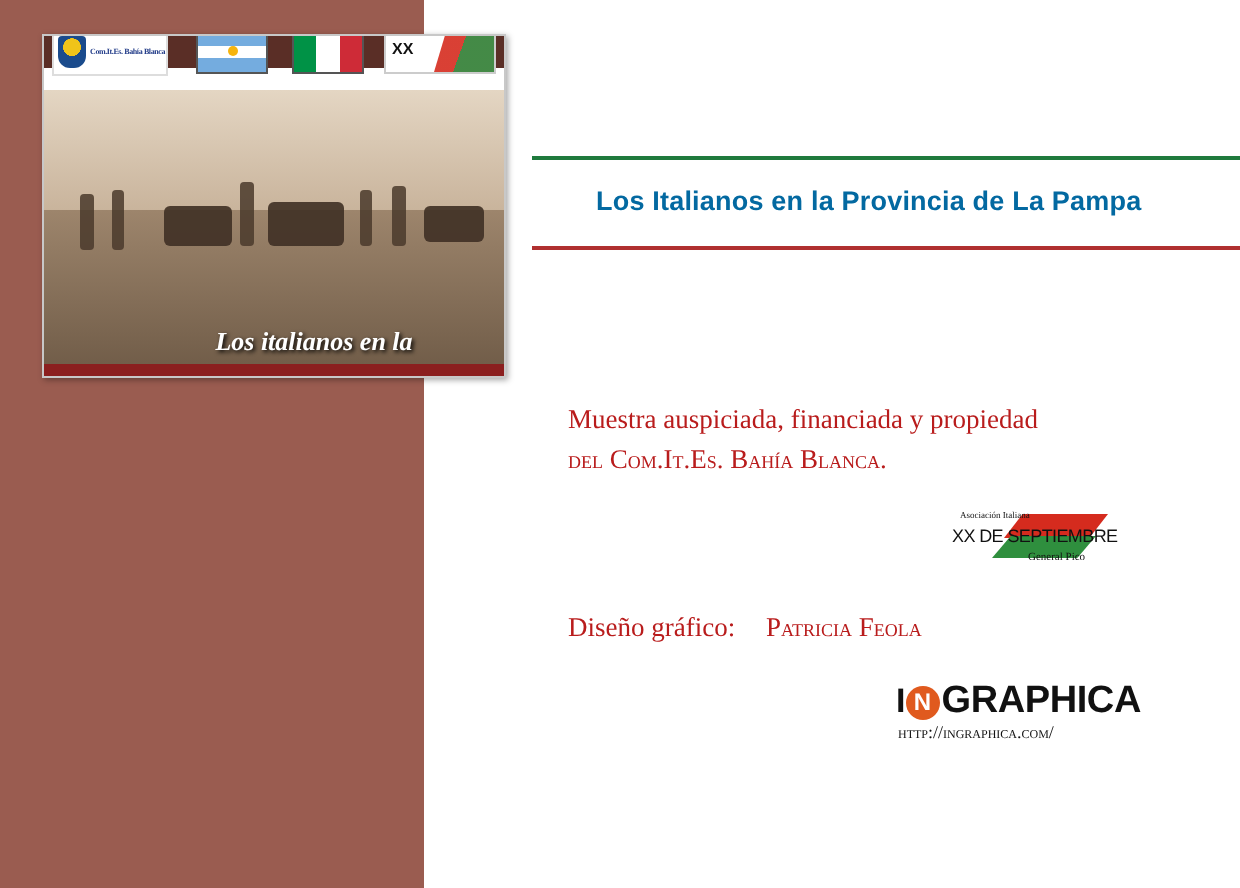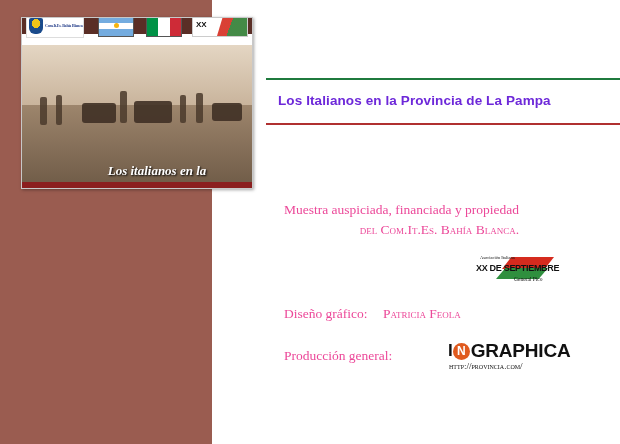--- a/index.html
+++ b/index.html
@@ -193,39 +193,38 @@
   #rule-red {
     position: absolute;
     left: 0;
     top: 123px;
     width: 354px;
     height: 2px;
     background: #b03030;
   }
   #doc-title {
     position: absolute;
-    left: 12px;
+    left: 32px;
     top: 93px;
     font-family: "Liberation Sans", sans-serif;
     font-weight: bold;
     font-size: 13.5px;
-    color: #6d28d9;
+    color: #0369a1;
     letter-spacing: .1px;
   }
 
   .credit-block {
     position: absolute;
     left: 18px;
     font-family: "Liberation Serif", serif;
     font-size: 13.5px;
-    color: #ec4899;
+    color: #b91c1c;
   }
   .smallcaps {
     font-variant: small-caps;
-    text-align: right;
   }
   #credit-1 { top: 200px; line-height: 20px; }
   #credit-2 { top: 264px; }
   #credit-3 { top: 306px; }
   #credit-4 { top: 348px; }
 
   
   #xx-mark {
     position: absolute;
     left: 196px;
@@ -238,21 +237,21 @@
     position: absolute;
     left: 18px; top: 0;
     font-family: "Liberation Serif", serif;
     font-size: 4.5px;
     color: #111;
   }
   #xx-mark .main {
     position: absolute;
     left: 14px; top: 8px;
     font-family: "Liberation Sans", sans-serif;
-    font-weight: bold;
+    font-weight: normal;
     font-size: 9px;
     color: #111;
     letter-spacing: -0.3px;
   }
   #xx-mark .sub {
     position: absolute;
     left: 52px; top: 21px;
     font-family: "Liberation Serif", serif;
     font-size: 5.5px;
     color: #111;
@@ -393,26 +392,23 @@
     <div class="assoc">Asociación Italiana</div>
     <div class="main">XX DE SEPTIEMBRE</div>
     <div class="sub">General Pico</div>
   </div>
 
   <div class="credit-block" id="credit-3">
     <span>Diseño gráfico:</span>
     <span class="smallcaps" style="margin-left:12px;">Patricia Feola</span>
   </div>
 
-  <div class="credit-block" id="credit-4">
-    <span>Producción general:</span>
-  </div>
 
   <div id="ingraphica">
     <div class="brand">
       <span class="i-letter">I</span>
       <span class="n-dot">N</span>
       <span class="rest">GRAPHICA</span>
     </div>
-    <div class="url">http://provincia.com/</div>
+    <div class="url">http://ingraphica.com/</div>
   </div>
 
 </div>
 
 </body></html>

